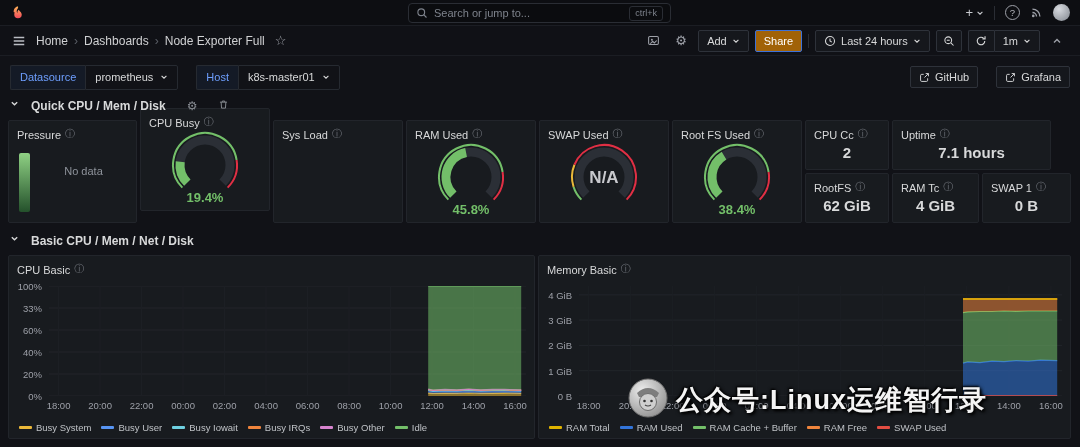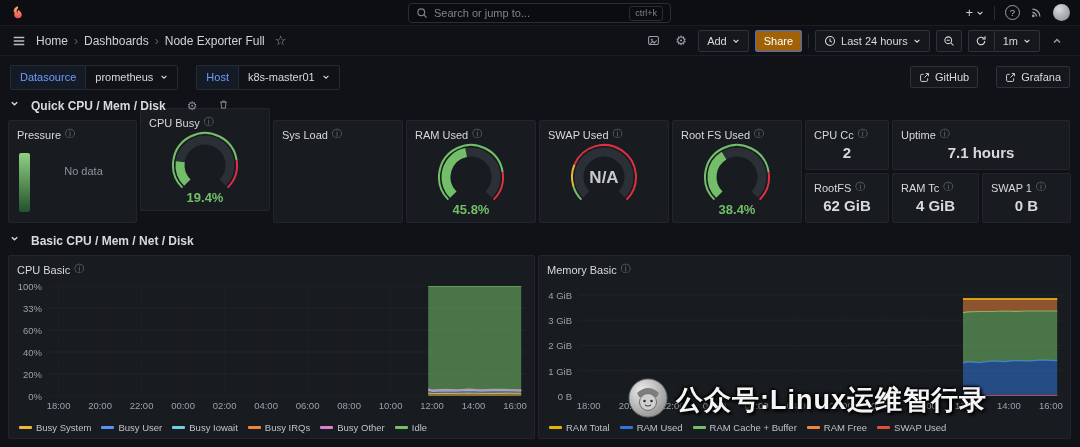--- a/index.html
+++ b/index.html
@@ -317,21 +317,21 @@
           </svg>
         </div>
       </section>
       <section class="panel" style="left: 805px; top: 120px; width: 84px; height: 50px;">
         <div class="ptitle">
           <span class="pt-text">CPU Cc</span>
           <span class="info">ⓘ</span>
         </div>
         <div class="stat-val">2</div>
       </section>
-      <section class="panel" style="left: 892px; top: 120px; width: 178px; height: 50px;">
+      <section class="panel" style="left: 892px; top: 120px; width: 159px; height: 50px;">
         <div class="ptitle">
           <span class="pt-text">Uptime</span>
           <span class="info">ⓘ</span>
         </div>
         <div class="stat-val">7.1 hours</div>
       </section>
       <section class="panel" style="left: 805px; top: 173px; width: 84px; height: 50px;">
         <div class="ptitle">
           <span class="pt-text">RootFS</span>
           <span class="info">ⓘ</span>

